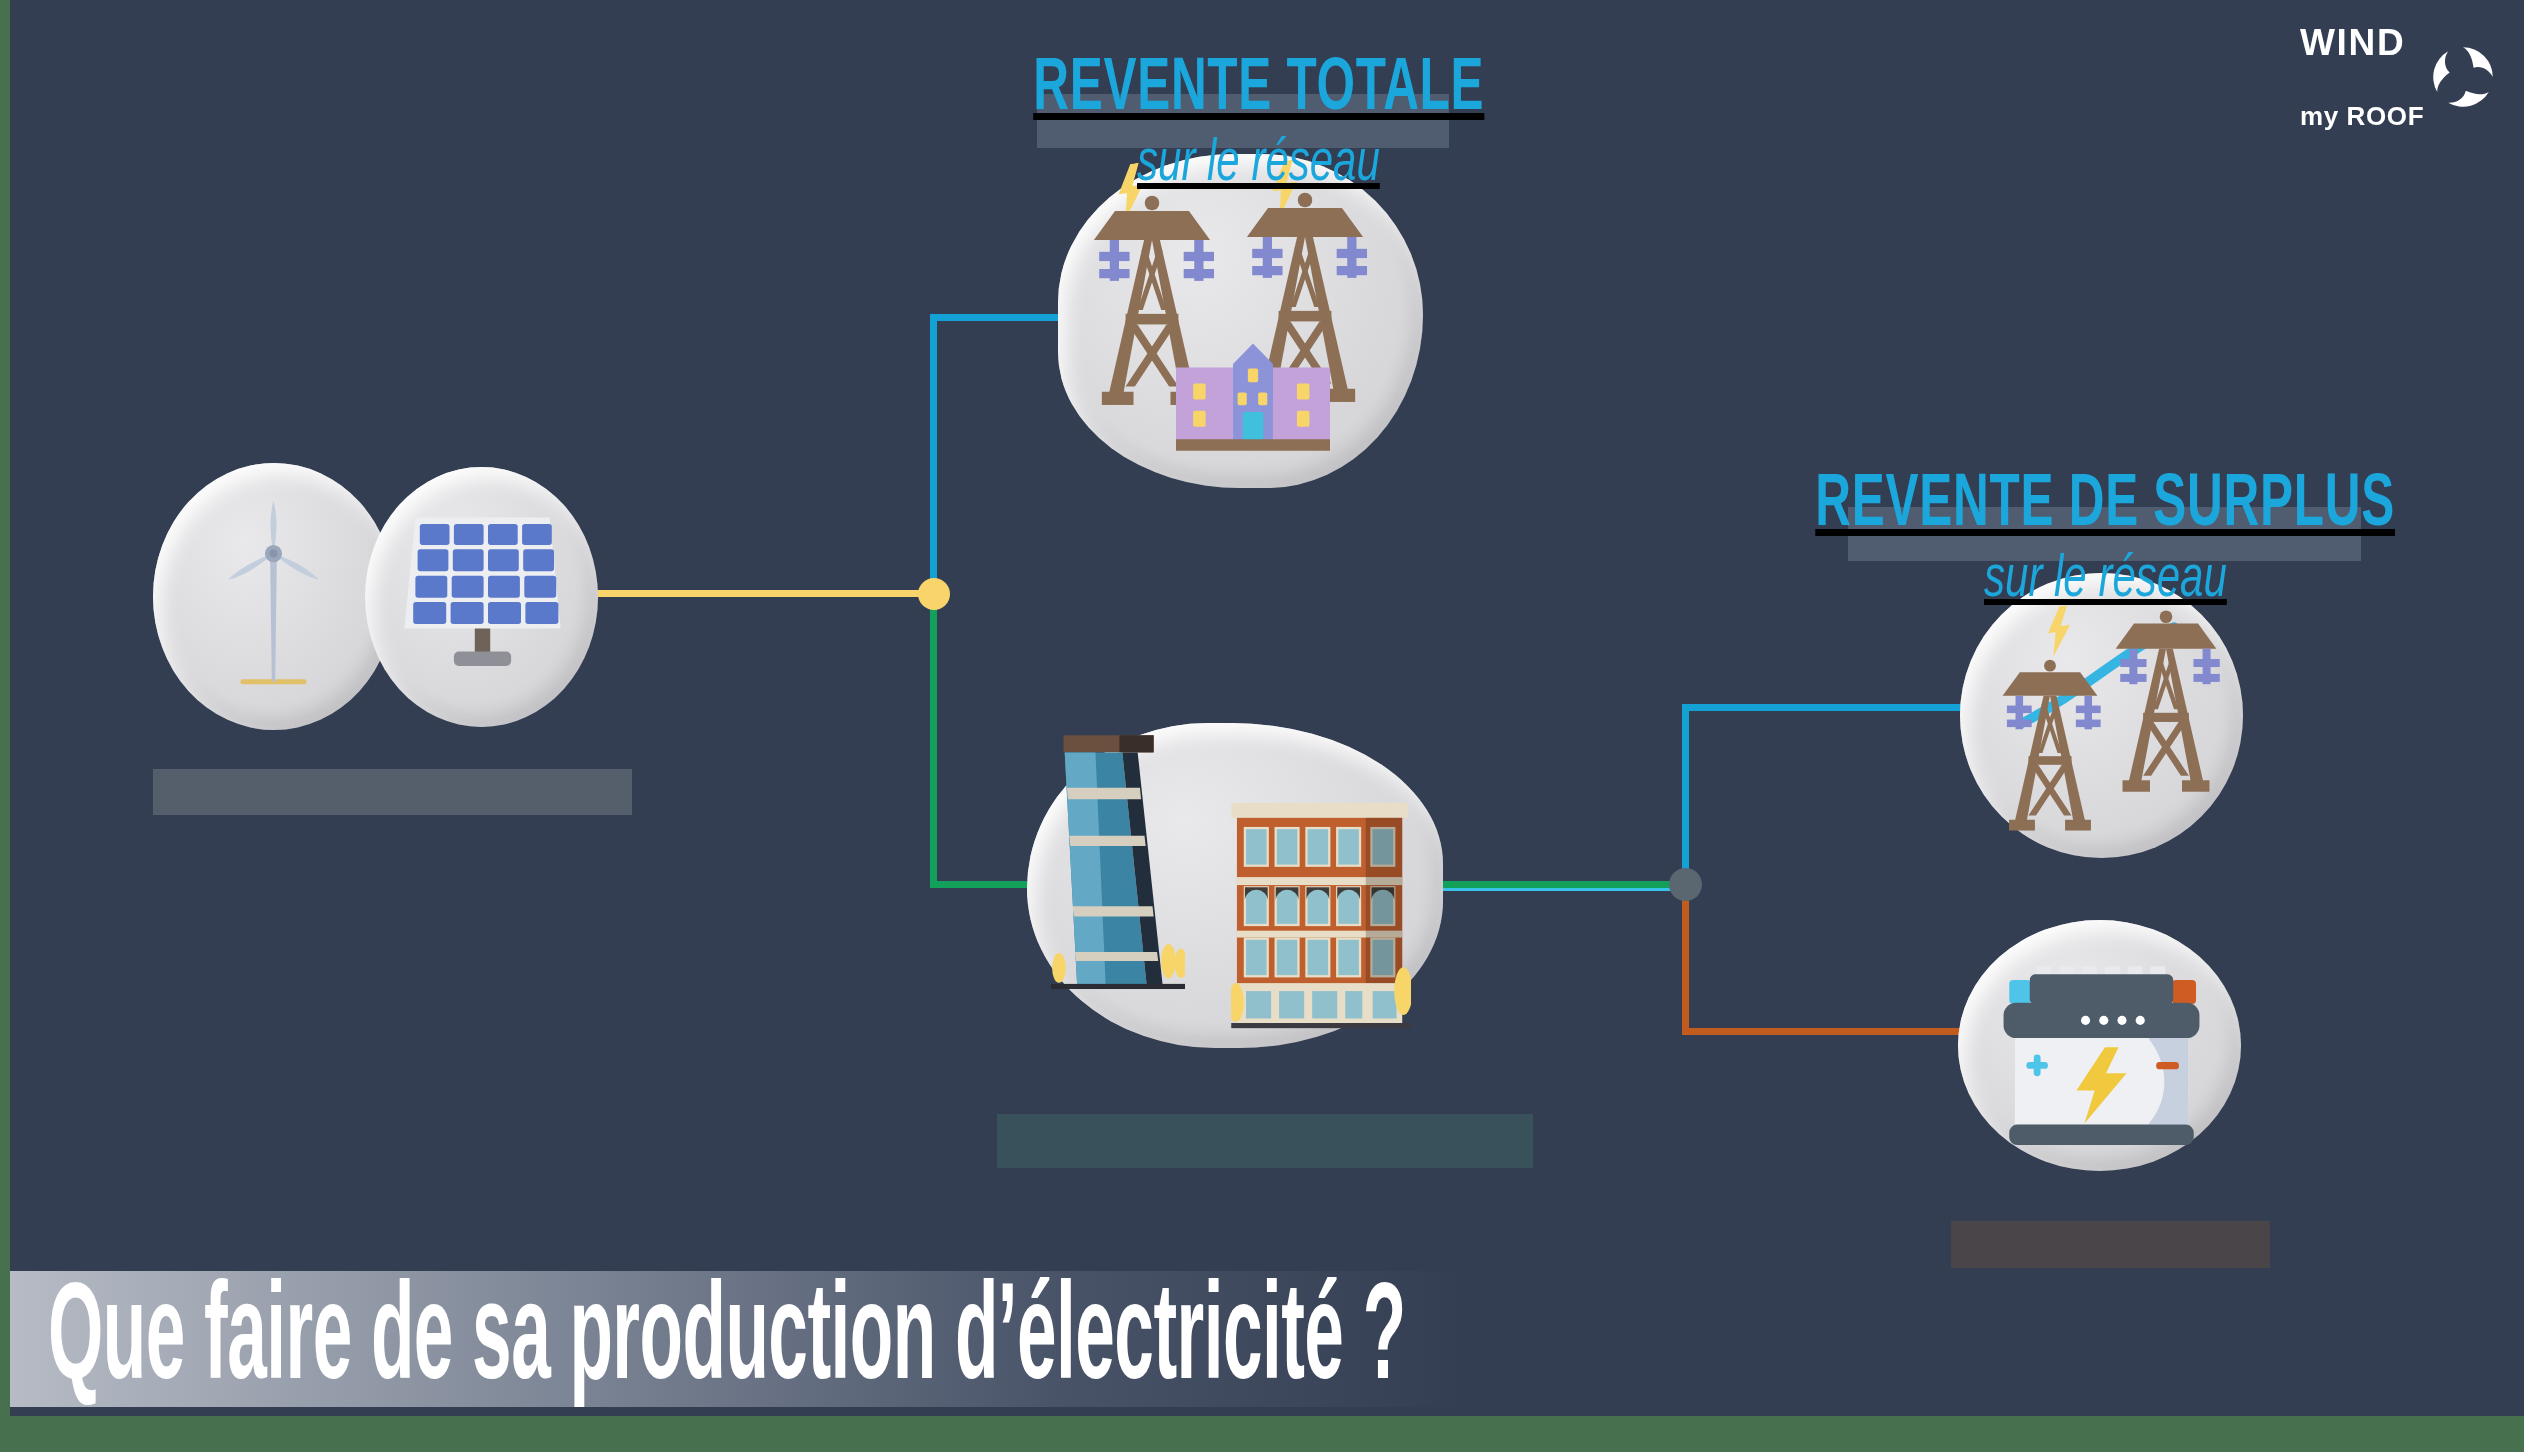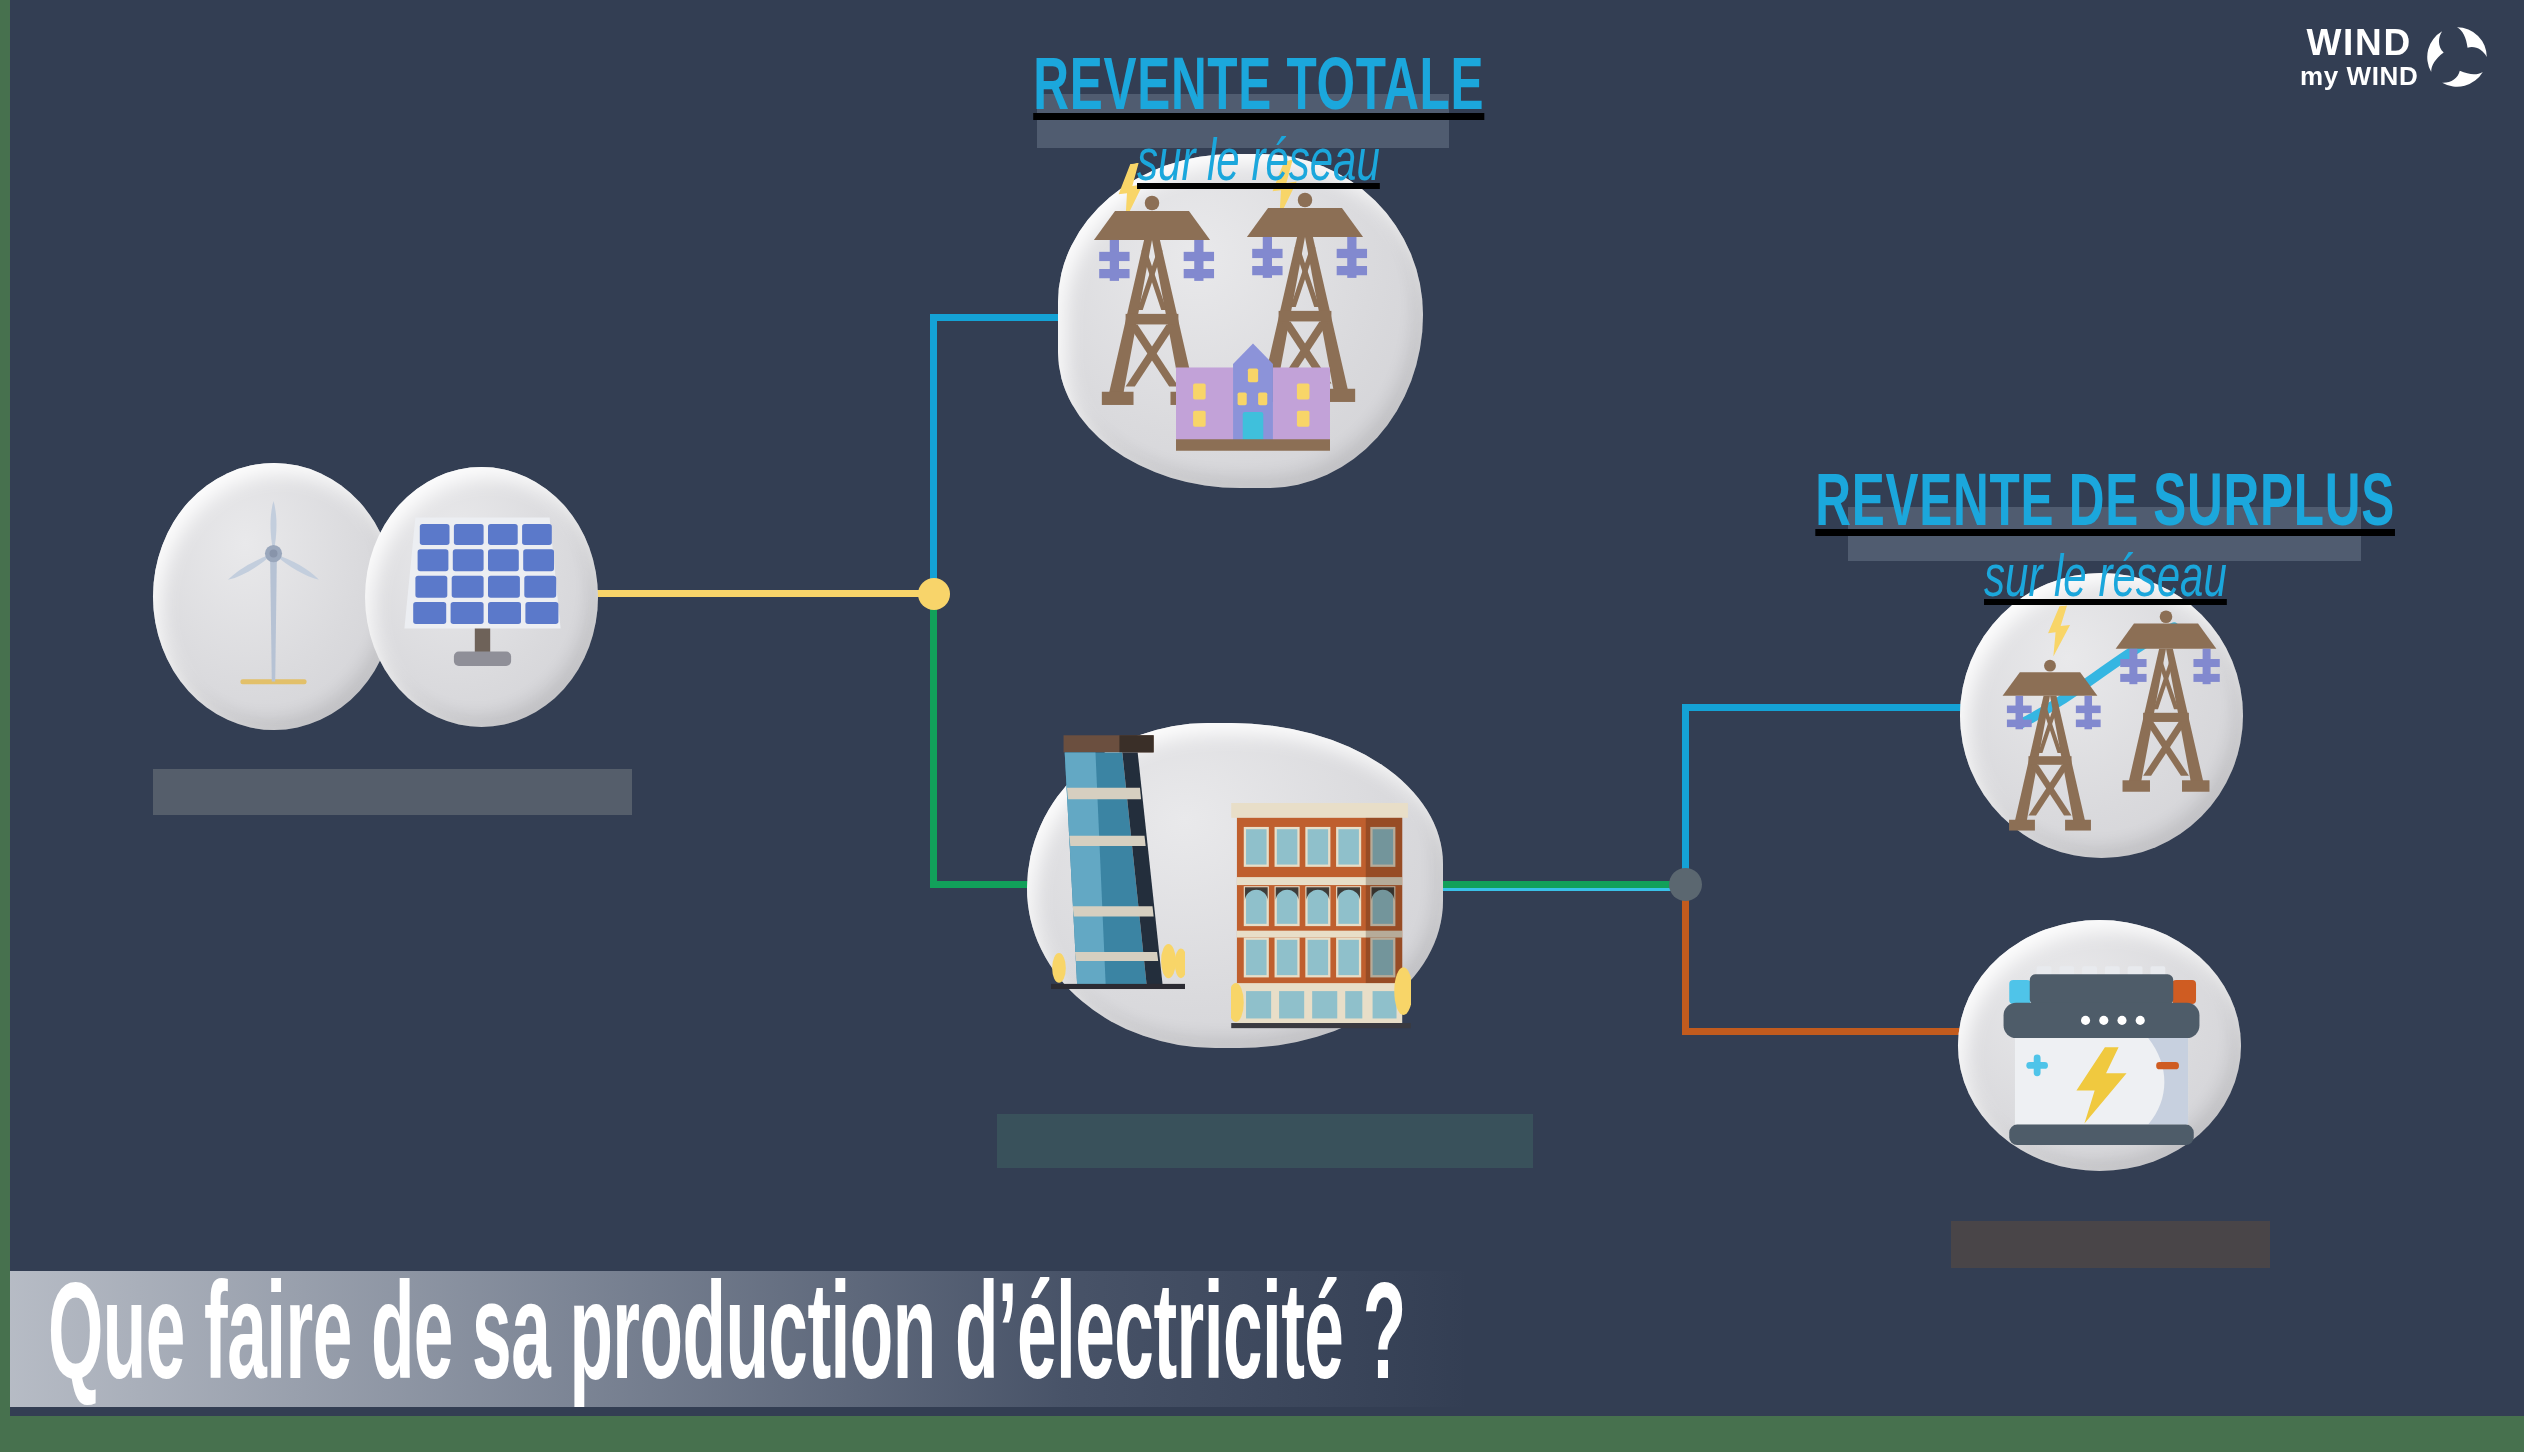--- a/index.html
+++ b/index.html
@@ -31,21 +31,21 @@
   .yellowt{color:#f6cf65;}
   .oranget{color:#cc5e1d;}
   .band{position:absolute;z-index:25;}
   
   #title-band{left:10.3px;top:1271px;width:2515px;height:136px;z-index:40;
     background:linear-gradient(90deg, rgba(233,236,241,0.72) 0%, rgba(186,193,205,0.55) 22%, rgba(120,131,152,0.30) 42%, rgba(51,62,83,0) 58%);}
   #main-title{left:48px;top:1262px;z-index:45;color:#ffffff;font-weight:bold;font-size:137px;line-height:1;white-space:nowrap;}
   #main-title span{display:inline-block;transform:scaleX(0.52);transform-origin:left center;letter-spacing:-1.1px;}
   
   #logo{left:2300px;top:24px;z-index:50;display:flex;align-items:center;color:#fff;}
-  #logo .txt{display:flex;flex-direction:column;align-items:center;margin-right:8px;}
+  #logo .txt{display:flex;flex-direction:column;align-items:flex-start;margin-right:8px;gap:40px;}
   #logo .l1{font-weight:bold;font-size:37px;line-height:1;letter-spacing:1.7px;}
   #logo .l2{font-weight:bold;font-size:26px;line-height:1;letter-spacing:0.6px;margin-top:2.3px;}
   
   .br{fill:#8c6f55;} .pu{fill:#8289cf;} .yl{fill:#f8d568;}
   svg{display:block;}
   .icon{position:absolute;z-index:12;}
   .z2{z-index:2;} .z3{z-index:3;} .z5{z-index:5;} .z8{z-index:8;} .z10{z-index:10;}
 </style>
 </head>
 <body>
@@ -285,21 +285,21 @@
     <rect x="18" y="294" width="324" height="36" rx="14" fill="#4e5c69"></rect>
   </svg>
   <div class="band" style="left:1951px;top:1221px;width:319px;height:47px;background:rgba(120,85,50,0.32);"></div>
 
   <div id="title-band" class="abs"></div>
   <div id="main-title" class="abs"><span>Que faire de sa production d’électricité ?</span></div>
 
   <div id="logo" class="abs">
     <div class="txt">
       <span class="l1">WIND</span>
-      <span class="l2">my WIND</span>
+      <span class="l2">my ROOF</span>
     </div>
     <svg width="62" height="62" viewBox="0 0 100 100">
       <g fill="#ffffff">
         <path d="M50,2 A48,48 0 0 1 98,50 C92,38 79,31 67,35 C65,18 59,7 50,2 Z"></path>
         <path d="M50,2 A48,48 0 0 1 98,50 C92,38 79,31 67,35 C65,18 59,7 50,2 Z" transform="rotate(120 50 50)"></path>
         <path d="M50,2 A48,48 0 0 1 98,50 C92,38 79,31 67,35 C65,18 59,7 50,2 Z" transform="rotate(240 50 50)"></path>
       </g>
     </svg>
   </div>
 

